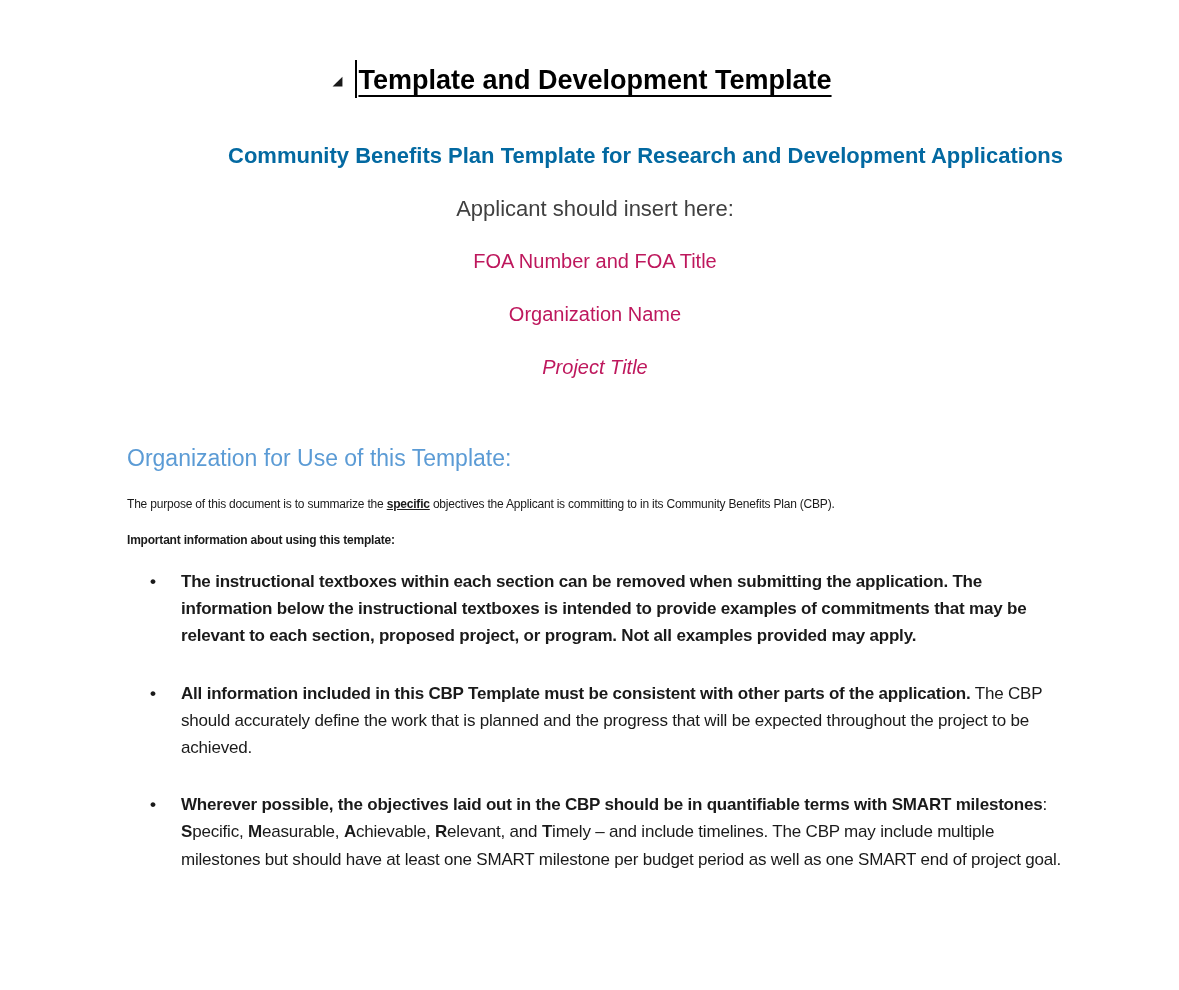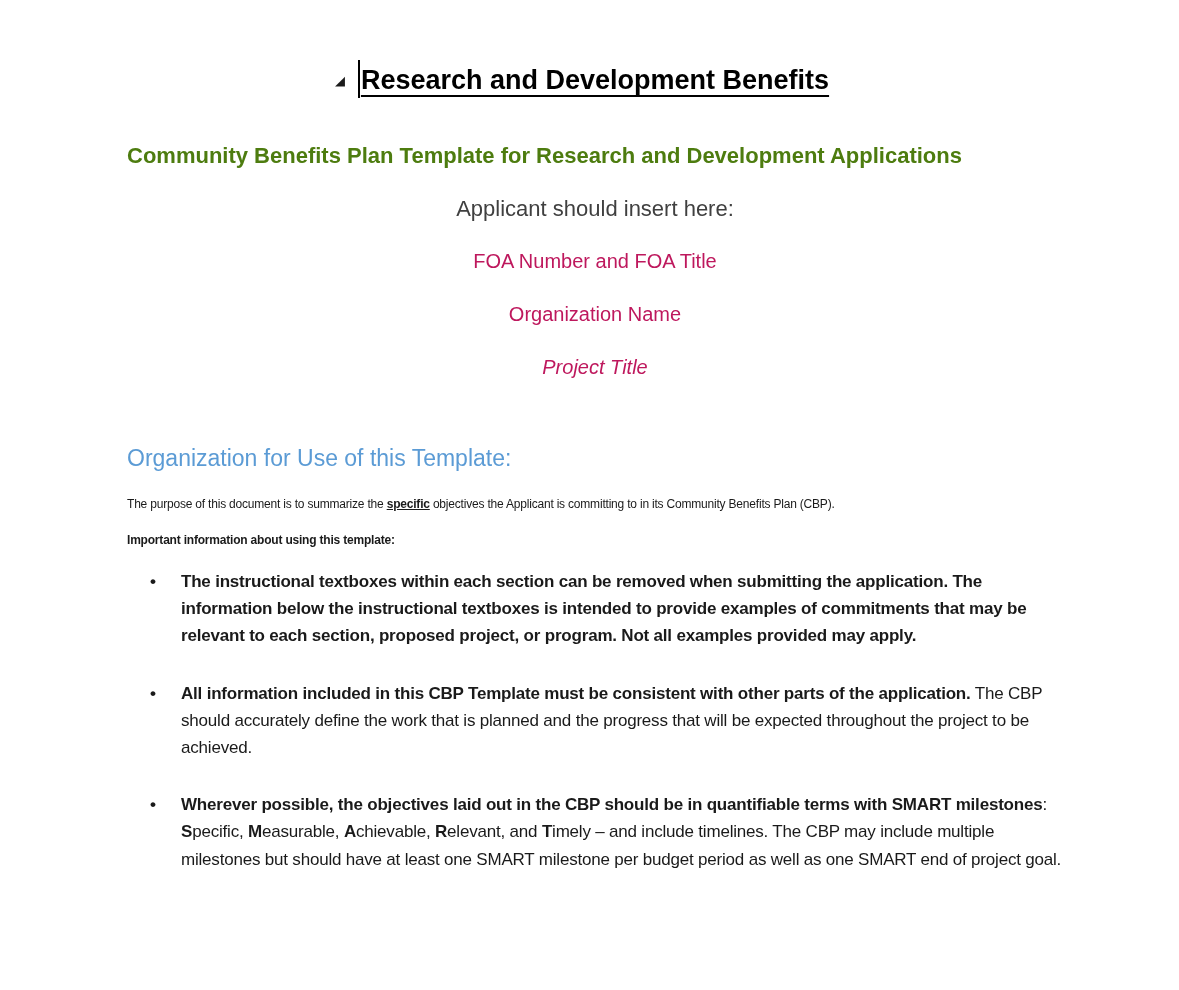--- a/index.html
+++ b/index.html
@@ -47,24 +47,24 @@
     position: absolute;
     left: -3px;
     top: -4px;
     width: 2px;
     height: 38px;
     background: #000;
   }
 
   
   .subtitle {
-    text-align: left;
+    text-align: right;
     font-size: 22px;
     font-weight: bold;
-    color: #4d7c0f;
+    color: #0369a1;
     margin: 0 0 24px 0;
     line-height: 1.3;
   }
   .prompt {
     text-align: center;
     font-size: 22px;
     margin: 0 0 24px 0;
     line-height: 1.3;
   }
   .insert-line {
@@ -111,21 +111,21 @@
 </head>
 <body>
 
 <div class="page">
   <div class="content">
 
     <div class="title-row">
       <h1 class="title">
         <span class="tri">◢</span>
         <span class="caret"></span>
-        <span class="title-text">Research and Development Benefits</span>
+        <span class="title-text">Template and Development Template</span>
       </h1>
     </div>
 
     <p class="subtitle">Community Benefits Plan Template for Research and Development Applications</p>
 
     <p class="prompt" style="color:#404040;">Applicant should insert here:</p>
 
     <p class="insert-line">FOA Number and FOA Title</p>
     <p class="insert-line">Organization Name</p>
     <p class="insert-line insert-line-last">Project Title</p>

